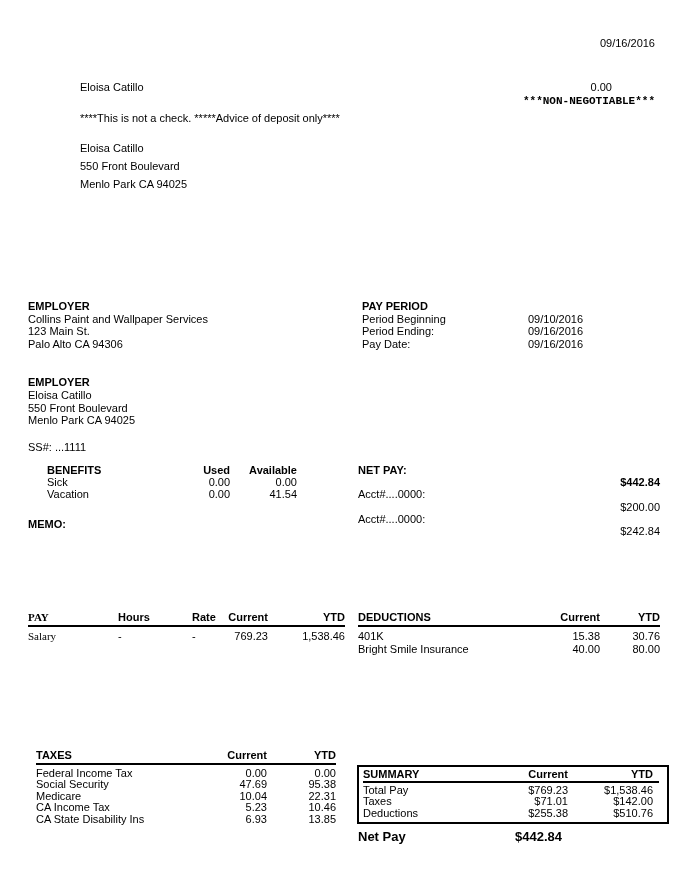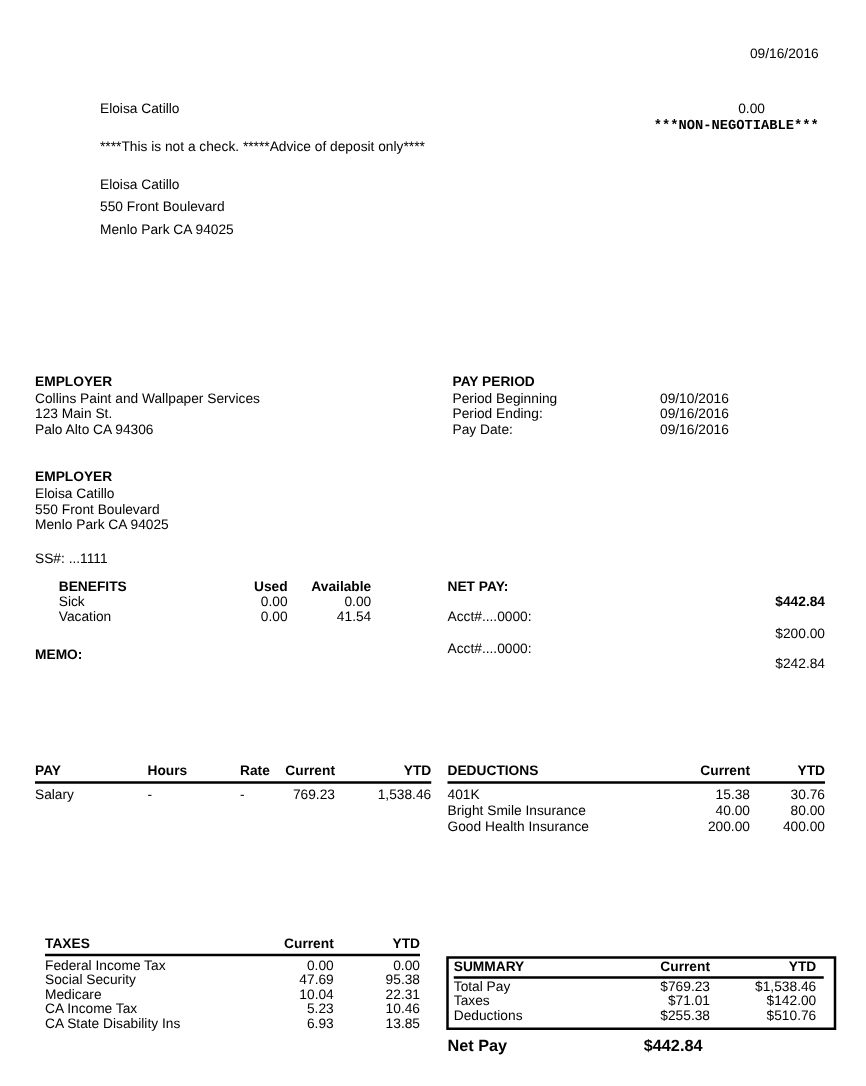--- a/index.html
+++ b/index.html
@@ -45,21 +45,21 @@
   .netpay .row { line-height:12.2px;flex-direction:column; }
   .np-label { flex:1; }
   .np-amt { text-align:right; }
 
   .memo { top:518px; left:28px; }
 
   
   .paytable { top:611px; left:28px; width:317px; }
   .pt-head { display:flex; line-height:13px; border-bottom:2px solid #000; padding-bottom:1px; }
   .pt-row  { display:flex; line-height:13px; margin-top:3px; }
-  .pt-label { width:90px; }
+  .pt-label { width:90px;font-family:Liberation Serif, serif; }
   .pt-hours { width:74px; }
   .pt-rate  { width:30px; text-align:left; }
   .pt-cur   { width:46px; text-align:right; }
   .pt-ytd   { width:77px; text-align:right; }
 
   
   .deductions { top:611px; left:358px; width:302px; }
   .dt-head { display:flex; line-height:13px; border-bottom:2px solid #000; padding-bottom:1px; }
   .dt-rows { margin-top:3px; }
   .dt-row { display:flex; line-height:13px; }
@@ -199,25 +199,20 @@
       <div class="dt-row">
         <div class="dt-label">401K</div>
         <div class="dt-cur">15.38</div>
         <div class="dt-ytd">30.76</div>
       </div>
       <div class="dt-row">
         <div class="dt-label">Bright Smile Insurance</div>
         <div class="dt-cur">40.00</div>
         <div class="dt-ytd">80.00</div>
       </div>
-      <div class="dt-row">
-        <div class="dt-label">Good Health Insurance</div>
-        <div class="dt-cur">200.00</div>
-        <div class="dt-ytd">400.00</div>
-      </div>
     </div>
   </div>
 
   <div class="abs taxes">
     <div class="tx-head b">
       <div class="tx-label">TAXES</div>
       <div class="tx-cur">Current</div>
       <div class="tx-ytd">YTD</div>
     </div>
     <div class="tx-rows">

